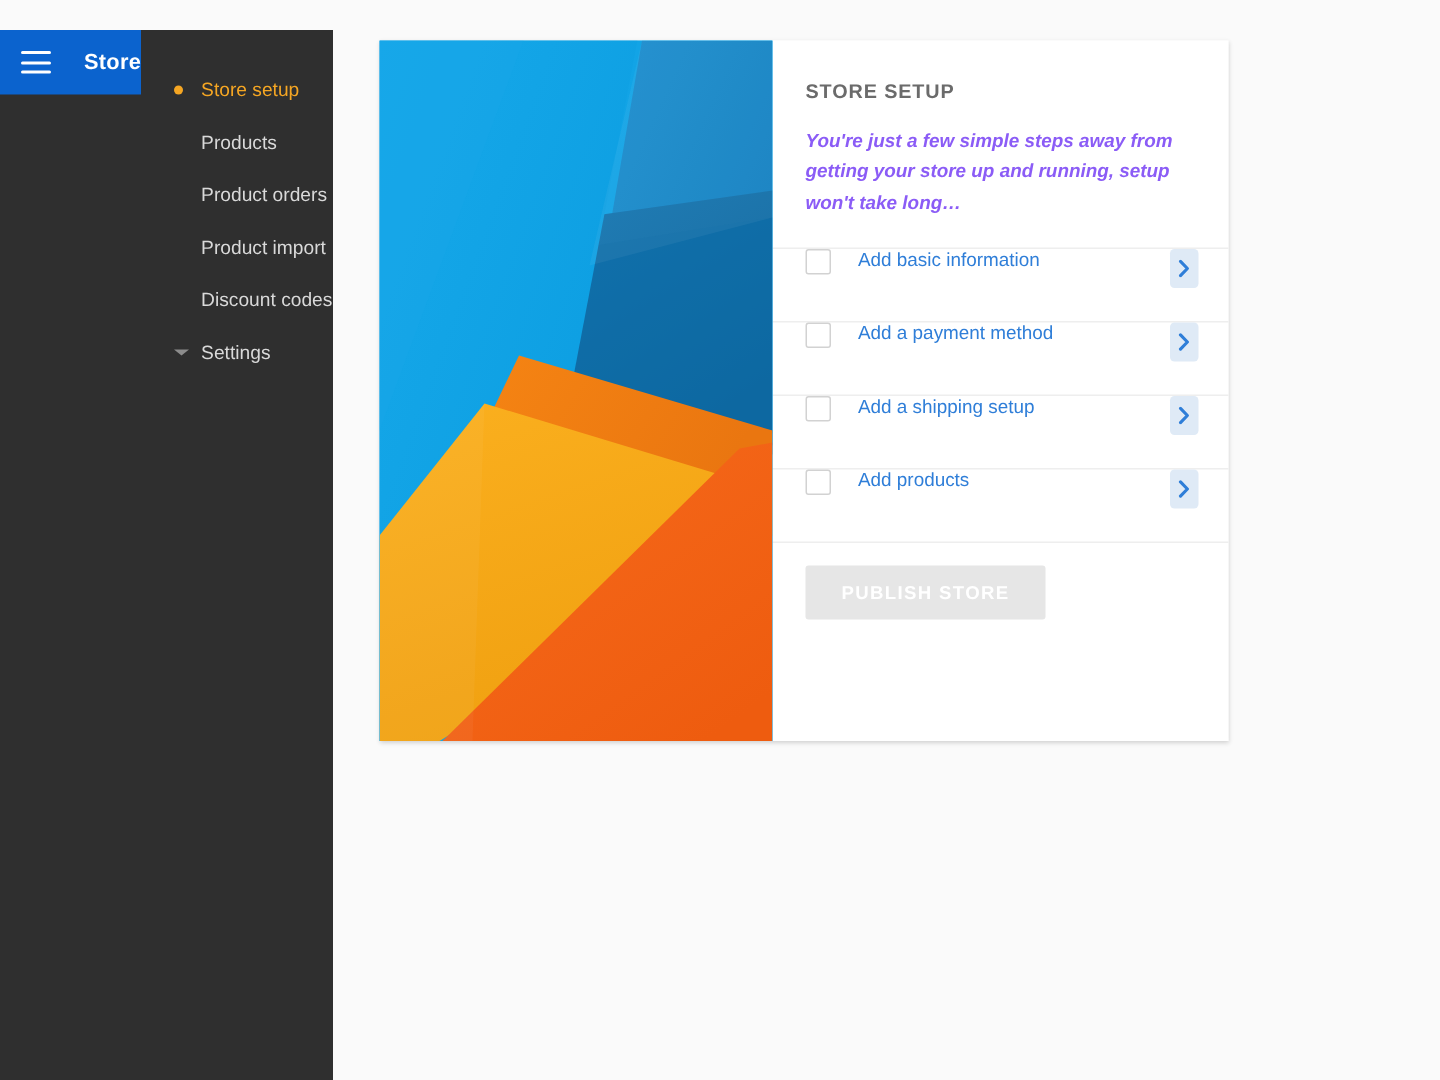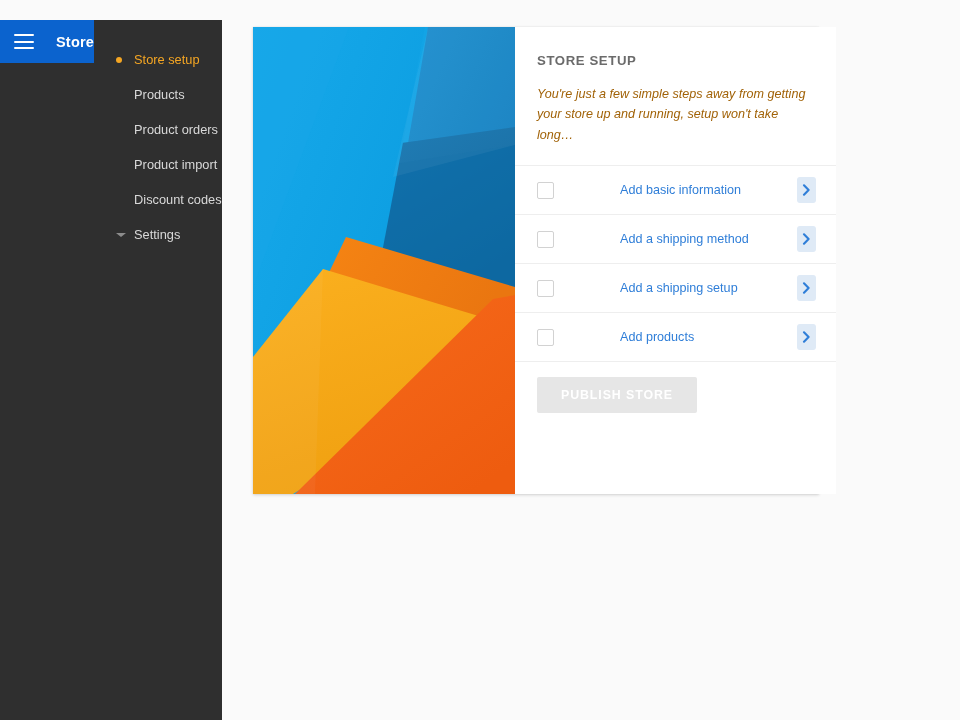--- a/index.html
+++ b/index.html
@@ -155,35 +155,35 @@
     font-size: 13.2px;
     font-weight: bold;
     color: #6b6b6b;
     letter-spacing: 0.6px;
     margin-bottom: 16px;
   }
 
   .card-sub {
     font-size: 12.6px;
     font-style: italic;
-    color: #a16207;
+    color: #8b5cf6;
     line-height: 1.62;
     max-width: 272px;
+    font-weight: bold;
   }
 
   .steps { display: block; }
 
   .step {
     display: flex;
-    align-items: center;
+    align-items: flex-start;
     height: 49px;
     padding: 0 20px 0 22px;
     border-bottom: 1px solid #eeeeee;
     cursor: pointer;
-    gap: 48px;
   }
 
   .checkbox {
     width: 17px;
     height: 17px;
     flex: 0 0 17px;
     border: 1px solid #d2d2d2;
     border-radius: 2px;
     background: #ffffff;
     cursor: pointer;
@@ -355,21 +355,21 @@
             <span class="step-label">Add basic information</span>
             <span class="chevron-btn">
               <svg width="9" height="12" viewBox="0 0 9 12" aria-hidden="true">
                 <path d="M2 1.3 L6.6 6 L2 10.7" fill="none" stroke="#2f7ed8" stroke-width="2.1" stroke-linecap="round" stroke-linejoin="round"></path>
               </svg>
             </span>
           </div>
 
           <div class="step">
             <span class="checkbox"></span>
-            <span class="step-label">Add a shipping method</span>
+            <span class="step-label">Add a payment method</span>
             <span class="chevron-btn">
               <svg width="9" height="12" viewBox="0 0 9 12" aria-hidden="true">
                 <path d="M2 1.3 L6.6 6 L2 10.7" fill="none" stroke="#2f7ed8" stroke-width="2.1" stroke-linecap="round" stroke-linejoin="round"></path>
               </svg>
             </span>
           </div>
 
           <div class="step">
             <span class="checkbox"></span>
             <span class="step-label">Add a shipping setup</span>

